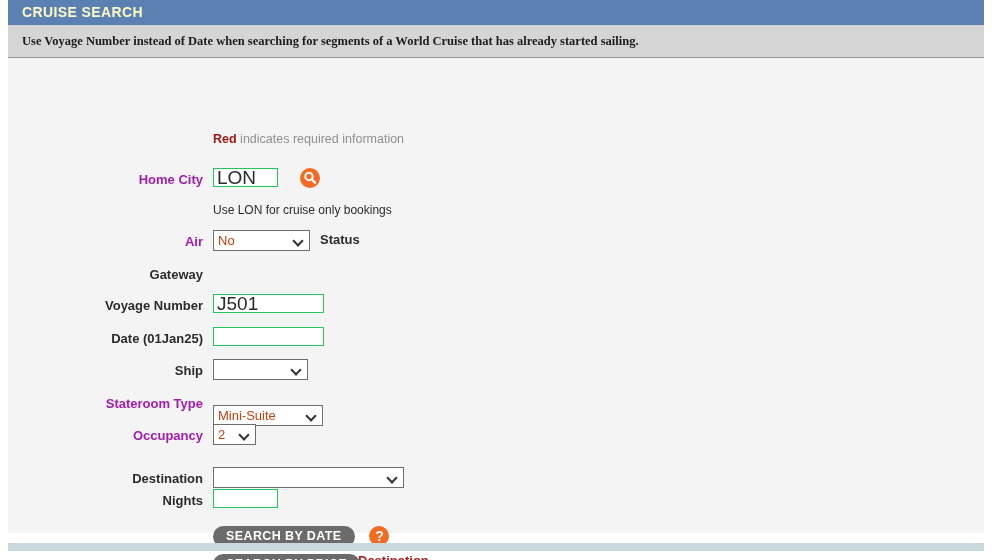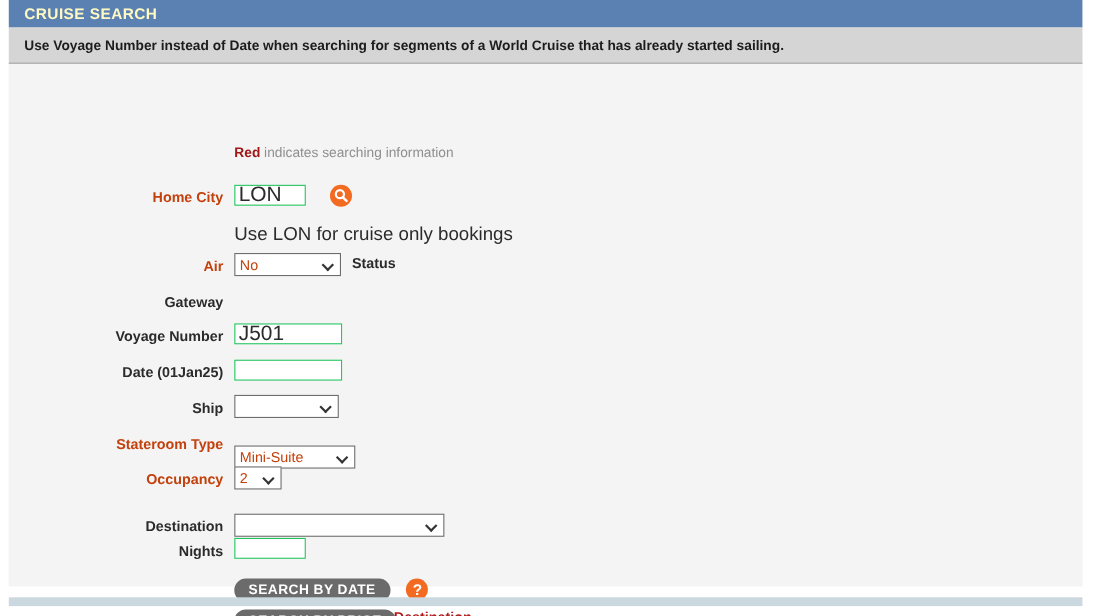--- a/index.html
+++ b/index.html
@@ -43,20 +43,21 @@
   .subtitle-bar {
     background: #d5d5d5;
     border-bottom: 1px solid #9a9a9a;
     height: 33px;
     line-height: 33px;
     padding: 0 0 0 14px;
     color: #1c1c1c;
     font-size: 12.5px;
     font-weight: bold;
     box-sizing: border-box;
+    font-family: Liberation Serif, serif;
   }
 
   .form-area {
     background: #f4f4f4;
     height: 475px;
     position: relative;
   }
 
   
   .row {
@@ -70,38 +71,38 @@
     position: absolute;
     left: 0;
     width: 195px;
     text-align: right;
     font-size: 13px;
     font-weight: bold;
     color: #2b2b2b;
     line-height: 20px;
     top: 2px;
   }
-  .label.req { color: #c2410c; }
+  .label.req { color: #a21caf; }
 
   .field { position: absolute; left: 205px; top: 0; }
 
   
   input.txt {
     font-family: "Liberation Sans", sans-serif;
     font-size: 19px;
     color: #2b2b2b;
     background: #ffffff;
     border: 1px solid #22c55e;
     height: 19px;
     padding: 1px 3px;
     box-sizing: border-box;
     outline: none;
   }
   input.w65 { width: 65px; }
-  input.w95 { width: 98px; }
+  input.w95 { width: 111px; }
 
   
   .sel {
     position: relative;
     display: inline-block;
     height: 21px;
     background: #ffffff;
     border: 1px solid #6d6d6d;
     box-sizing: border-box;
     vertical-align: top;
@@ -135,21 +136,21 @@
   .sel-air    { width: 97px; }
   .sel-ship   { width: 95px; }
   .sel-state  { width: 110px; margin-top: 13px; }
   .sel-occ    { width: 43px; }
   .sel-dest   { width: 191px; }
 
   
   .note {
     position: absolute;
     left: 205px;
-    font-size: 17px;
+    font-size: 12px;
     color: #2b2b2b;
   }
 
   .req-legend {
     position: absolute;
     left: 205px;
     top: 74px;
     font-size: 12.5px;
     color: #8f8f8f;
   }
@@ -235,21 +236,21 @@
 
   <div class="panel">
 
     <div class="title-bar">CRUISE SEARCH</div>
 
     <div class="subtitle-bar">Use Voyage Number instead of Date when searching for segments of a World Cruise that has already started sailing.</div>
 
     <div class="form-area">
 
       <div class="req-legend">
-        <b>Red</b><span> indicates searching information</span>
+        <b>Red</b><span> indicates required information</span>
       </div>
 
       <div class="row" style="top:110px;">
         <div class="label req">Home City</div>
         <div class="field">
           <input class="txt w65" type="text" value="LON" style="">
           <span style="display:inline-block;width:13px;"></span>
           <span class="circ-icon">
             <svg width="20" height="20" viewBox="0 0 20 20">
               <circle cx="9" cy="8.5" r="3.7" fill="none" stroke="#ffffff" stroke-width="2"></circle>

